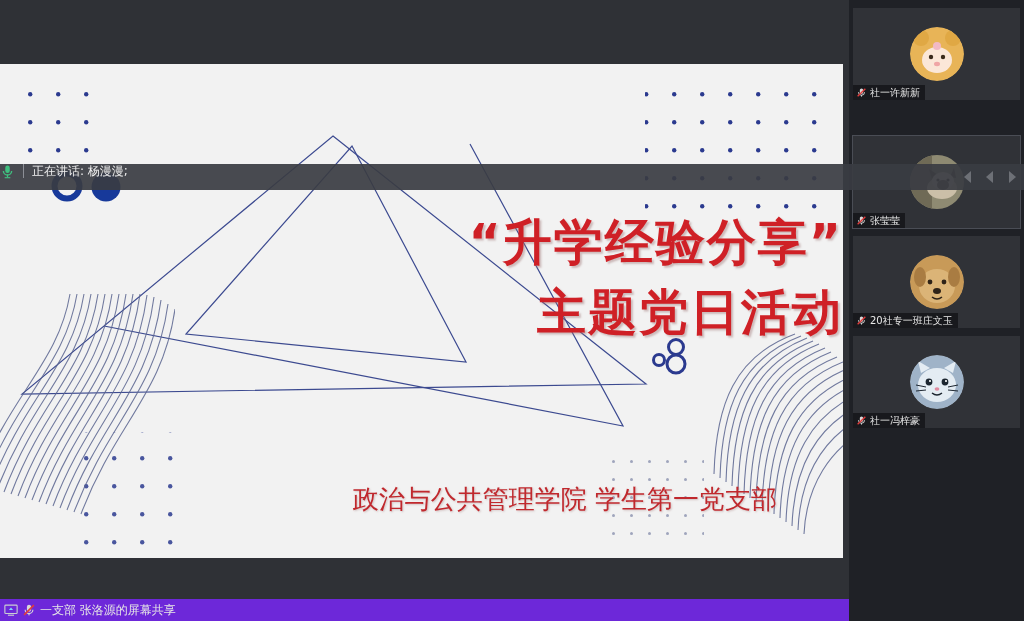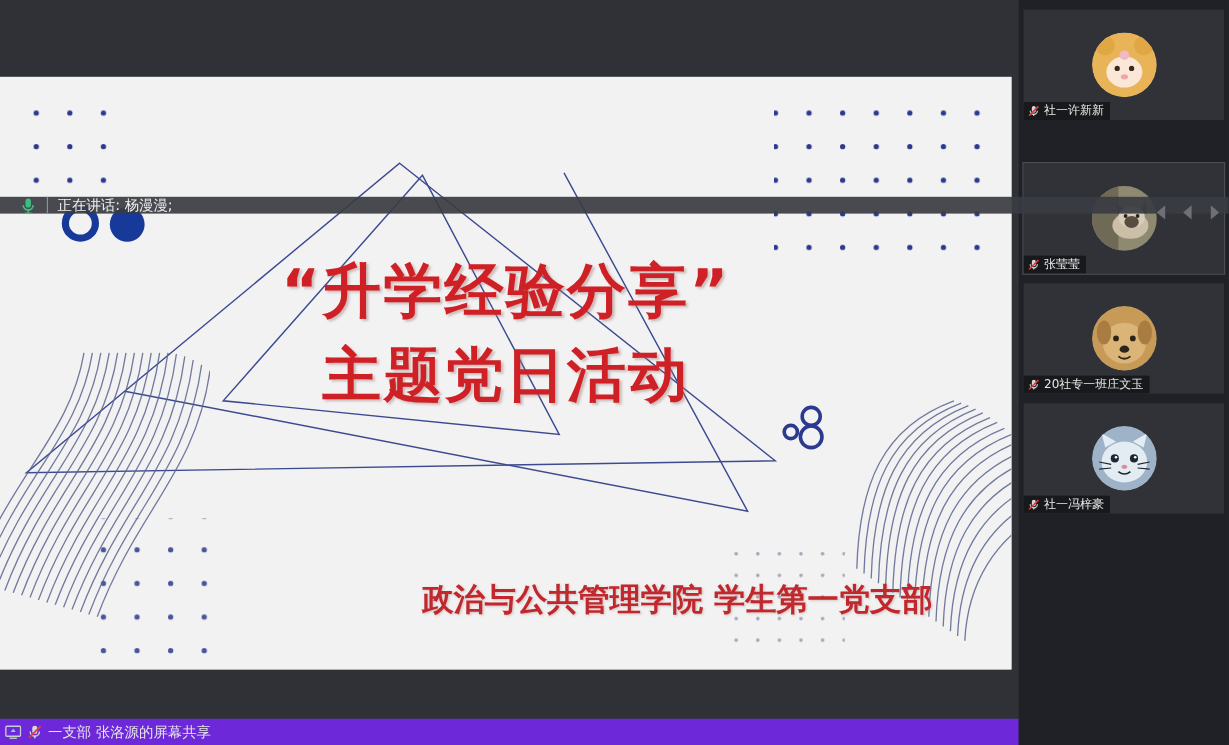--- a/index.html
+++ b/index.html
@@ -19,32 +19,32 @@
     position:absolute; left:0; top:64px; width:843px; height:494px;
     background:#f2f2f2; overflow:hidden;
   }
   #slide-svg { position:absolute; inset:0; width:100%; height:100%; }
 
   .slide-text-wrap {
     position:absolute; left:0; top:0; width:100%; height:100%;
     pointer-events:none;
   }
   .title-line {
-    position:absolute; width:100%; text-align:center;
+    position:absolute; width:100%; text-align:right;
     color:#cf2026; font-weight:bold;
     font-family:"DejaVu Sans","Liberation Sans",sans-serif;
     letter-spacing:2px;
     text-shadow:2px 2px 2px rgba(160,120,120,.45);
     white-space:nowrap;
   }
   #title-1 { top:146px; font-size:49px; }
   #title-2 { top:216px; font-size:49px; }
   #subtitle {
     position:absolute; right:66px; top:418px;
-    color:#c0282d; font-size:26px; font-weight:bold;
+    color:#c0282d; font-size:26px; font-weight:normal;
     text-shadow:1px 1px 2px rgba(160,120,120,.4);
     white-space:nowrap;
     font-family:"DejaVu Sans","Liberation Sans",sans-serif;
   }
 
   
   #status-bar {
     position:absolute; left:0; bottom:0; width:849px; height:22px;
     background:#6d28d9; display:flex; align-items:center;
     padding-left:4px; gap:4px;
@@ -80,23 +80,23 @@
     max-width:165px;
   }
   .mic-ico { width:11px; height:11px; flex:0 0 auto; display:block; }
   .name-txt {
     color:#e8e8e8; font-size:10px; line-height:11px; white-space:nowrap;
     font-family:"DejaVu Sans","Liberation Sans",sans-serif;
   }
 
   
   #speaking-bar {
-    position:absolute; left:0; top:164px; width:1024px; height:14px;
+    position:absolute; left:0; top:164px; width:1024px; height:26px;
     background:rgba(58,60,66,.92);
-    display:flex; align-items:flex-start; gap:8px; padding-left:16px;
+    display:flex; align-items:flex-start; gap:8px; padding-left:0;
   }
   #speaking-mic { width:15px; height:15px; flex:0 0 auto; display:block; }
   #speaking-div { width:1px; height:14px; background:#8c8f96; flex:0 0 auto; }
   #speaking-text {
     color:#f0f0f0; font-size:12px; line-height:14px; white-space:nowrap;
     font-family:"DejaVu Sans","Liberation Sans",sans-serif;
   }
   #speaking-arrows {
     position:absolute; right:0; top:0; height:26px;
     display:flex; align-items:center; gap:2px; padding-right:2px;

